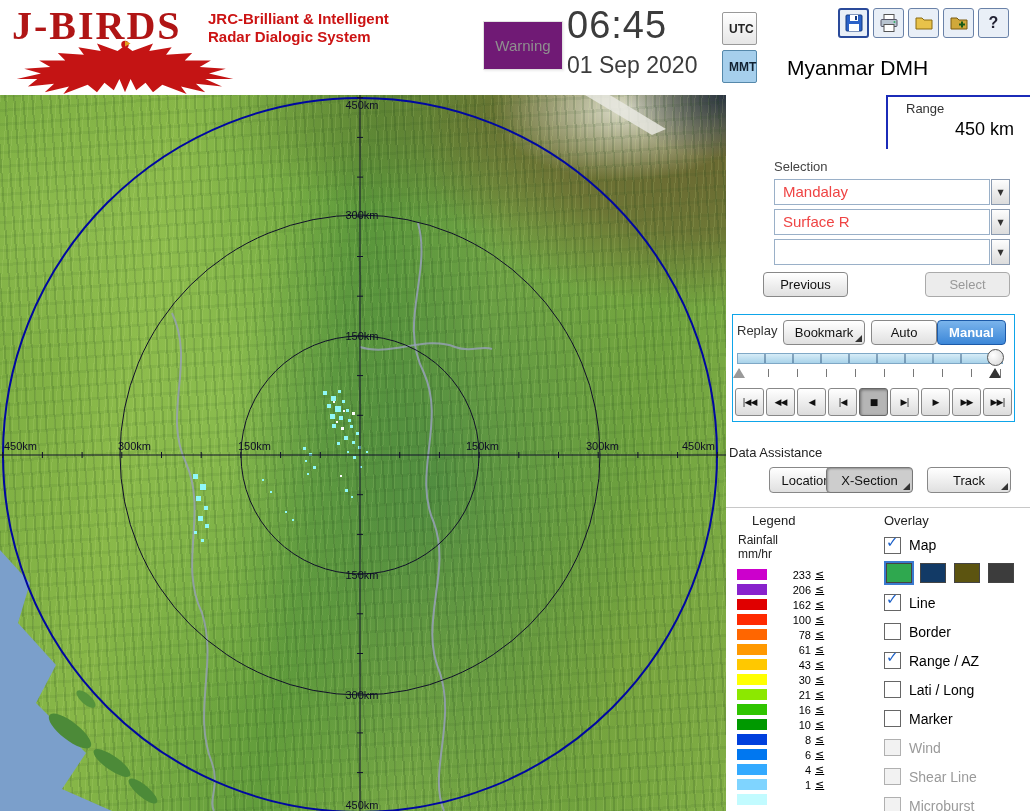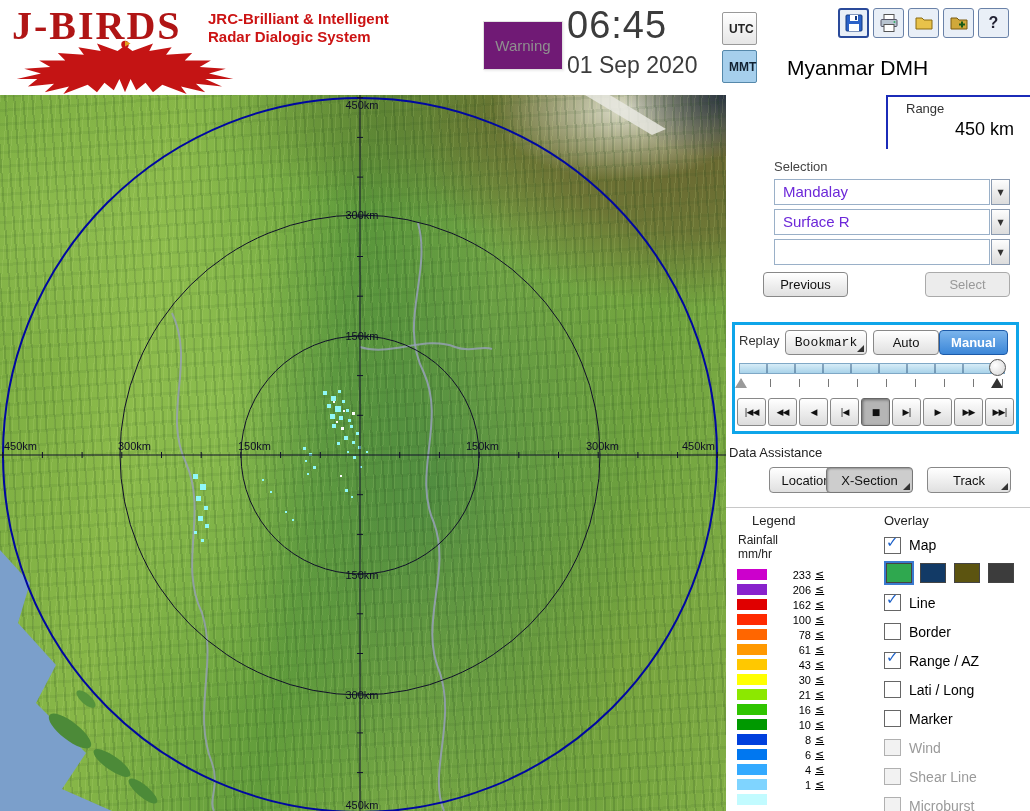--- a/index.html
+++ b/index.html
@@ -51,30 +51,30 @@
   .ztrack{position:absolute;left:13px;top:4px;width:4px;height:128px;background:#cfcfcf;border:1px solid #9a9a9a;}
   .zhandle{position:absolute;left:6px;top:8px;width:20px;height:14px;background:linear-gradient(#fdfdfd,#cfcfcf);border:1px solid #777;}
 
   
   .panel{position:absolute;left:726px;top:95px;width:304px;height:716px;background:#fff;overflow:hidden;}
   .range-box{position:absolute;left:160px;top:0;width:144px;height:52px;border-left:2px solid #1b2bb8;border-top:2px solid #1b2bb8;}
   .range-label{position:absolute;left:18px;top:4px;font-size:13px;color:#333;}
   .range-value{position:absolute;right:18px;top:22px;font-size:18px;color:#000;text-align:right;}
   .sel-label{position:absolute;left:48px;top:64px;font-size:13px;color:#444;}
   .dd-row{position:absolute;left:48px;width:236px;height:26px;}
-  .dd-field{position:absolute;left:0;top:0;width:206px;height:24px;background:#fff;border:1px solid #9ab0c8;font-size:15px;line-height:24px;padding-left:8px;color:#6d28d9;}
+  .dd-field{position:absolute;left:0;top:0;width:206px;height:24px;background:#fff;border:1px solid #9ab0c8;font-size:15px;line-height:24px;padding-left:8px;color:#ef4444;}
   .dd-btn{position:absolute;right:0;top:0;width:19px;height:26px;background:linear-gradient(#fdfdfd,#dcdcdc);border:1px solid #8a9ab0;padding:0;cursor:pointer;font-size:8px;color:#333;}
   .btn{border:1px solid #888;border-radius:4px;background:linear-gradient(#fff,#e0e0e0);font-size:13px;color:#111;cursor:pointer;position:absolute;padding:0;font-family:"Liberation Sans",sans-serif;}
   .prev-btn{left:37px;top:177px;width:85px;height:25px;}
   .select-btn{left:199px;top:177px;width:85px;height:25px;color:#999;background:#ececec;border-color:#aaa;}
   .corner{position:absolute;right:2px;bottom:2px;width:0;height:0;border-style:solid;border-width:0 0 7px 7px;border-color:transparent transparent #333 transparent;}
 
-  .replay-group{position:absolute;left:6px;top:227px;width:281px;height:106px;border:3px solid #0ea5e9;}
+  .replay-group{position:absolute;left:6px;top:219px;width:281px;height:106px;border:1px solid #0ea5e9;}
   .replay-label{position:absolute;left:4px;top:8px;font-size:13px;color:#333;}
-  .bookmark-btn{left:50px;top:5px;width:82px;height:25px;font-family:Liberation Mono, monospace;}
+  .bookmark-btn{left:50px;top:5px;width:82px;height:25px;}
   .auto-btn{left:138px;top:5px;width:66px;height:25px;}
   .manual-btn{left:204px;top:5px;width:69px;height:25px;background:linear-gradient(#7ab4ec,#3c87d8);border-color:#1c5aa8;color:#fff;font-weight:700;}
   .rtrack{position:absolute;left:4px;top:38px;width:264px;height:9px;border:1px solid #7fa8c6;background:
      repeating-linear-gradient(90deg, rgba(40,80,120,0) 0 26px, rgba(40,80,120,.45) 26px 28px),
      linear-gradient(#d6ecf7,#a9d3ea);}
   .rhandle{position:absolute;left:254px;top:34px;width:15px;height:15px;border-radius:50%;background:radial-gradient(circle at 35% 35%,#fff,#d4d4d4);border:1px solid #555;}
   .ruler{position:absolute;left:6px;top:54px;width:264px;height:8px;background:repeating-linear-gradient(90deg,#777 0 1px,transparent 1px 29px);}
   .tri{position:absolute;top:53px;width:0;height:0;border-left:6px solid transparent;border-right:6px solid transparent;border-bottom:10px solid #9a9a9a;}
   .tri-l{left:0;}
   .tri-r{left:256px;border-bottom-color:#333;}

